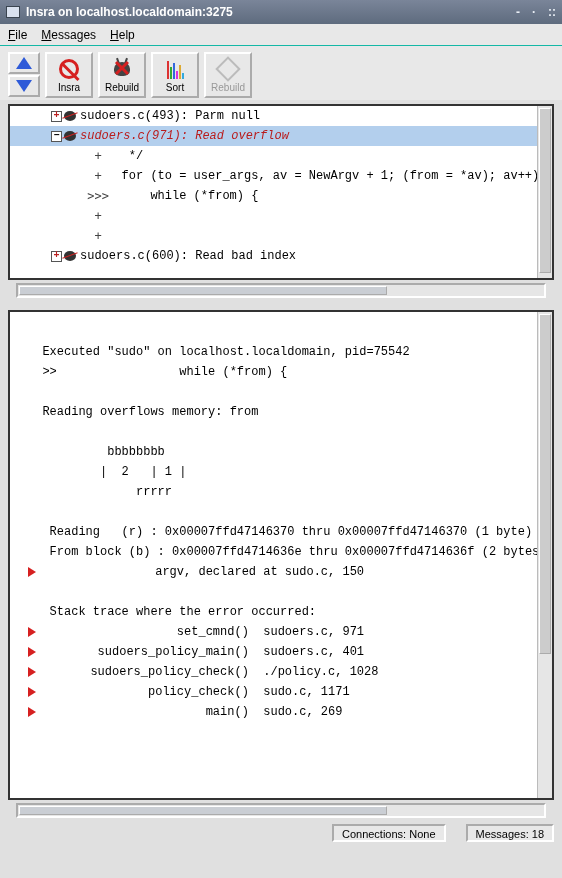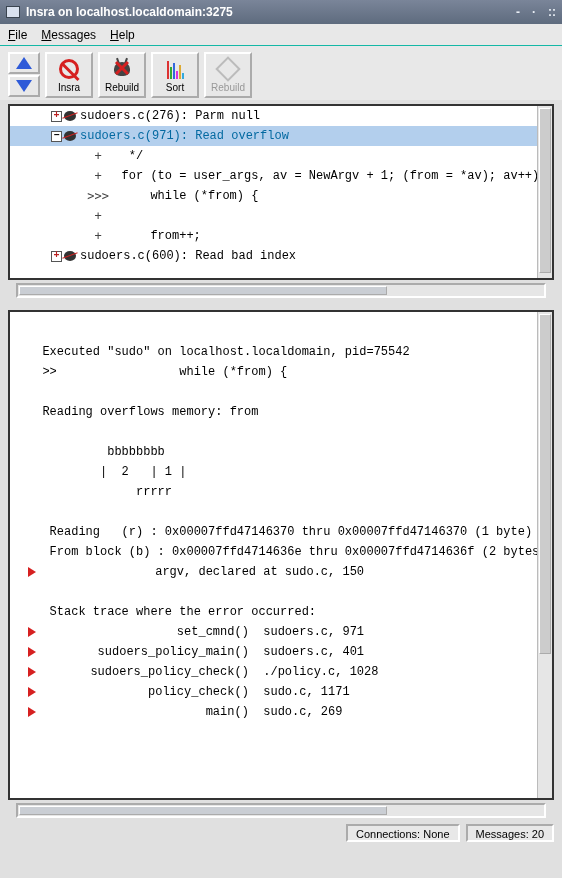--- a/index.html
+++ b/index.html
@@ -34,30 +34,30 @@
 .scrollbar-v { position:absolute; right:0; top:0; bottom:0; width:15px; background:#e6e6e6;border-left:1px solid #bbb;}
 .scrollbar-v .thumb{position:absolute;left:1px;right:1px;background:#ccc;border:1px outset #fff;}
 .scrollbar-h { height:15px;background:#e6e6e6;border-top:1px solid #bbb; margin: 3px 8px 0 8px; border:2px inset #fff; position:relative;}
 .scrollbar-h .thumb{position:absolute;top:1px;bottom:1px;left:1px;width:70%;background:#caced4;border:1px outset #fff;}
 .panel-top { height: 176px; margin-bottom: 2px; }
 .list { font-family: "Courier New", monospace; font-size: 12px; padding-right:15px; }
 .row { display:flex; align-items:center; height:20px; white-space: pre; }
 .row .gutter{width:70px;display:flex;justify-content:flex-end;align-items:center;padding-right:4px;gap:2px;}
 .row .txt{flex:1;overflow:hidden;text-overflow:clip;}
 .row.sel{background:#b3cfed;}
-.row.sel .txt{color:#0369a1;}
+.row.sel .txt{color:#b91c1c;font-style:italic;}
 .plus-box{width:11px;height:11px;border:1px solid #555;display:inline-flex;align-items:center;justify-content:center;font-size:10px;font-weight:bold;background:#fff;line-height:10px;color:#b22;}
 .minus-box{width:11px;height:11px;border:1px solid #555;display:inline-flex;align-items:center;justify-content:center;font-size:10px;font-weight:bold;background:#fff;line-height:10px;color:#000;}
 .bug-s{display:inline-block;width:12px;height:10px;background:#333;border-radius:50%;position:relative;}
 .bug-s::before{content:"";position:absolute;width:16px;height:1px;background:#c22;top:4px;left:-2px;transform:rotate(-20deg);}
 .marker{width:20px;text-align:center;color:#444;font-family:monospace;}
 .panel-bottom { height: 490px; margin-top: 6px; }
 .log { font-family: "Courier New", monospace; font-size: 12px; padding: 10px 6px 10px 18px; line-height: 20px; white-space: pre; overflow:hidden; padding-right:18px;}
 .tri{display:inline-block;width:0;height:0;border-top:5px solid transparent;border-bottom:5px solid transparent;border-left:8px solid #d62020;vertical-align:middle;margin-right:4px;}
-.statusbar { height: 22px; display:flex; justify-content:flex-end; align-items:stretch; padding: 2px 8px 2px 8px; gap:6px; margin-top:4px;}
+.statusbar { height: 22px; display:flex; justify-content:flex-end; align-items:stretch; padding: 2px 8px 2px 8px; gap:20px; margin-top:4px;}
 .statusbar .cell{border:2px inset #fff; padding: 2px 8px; font-size:11px; background:#e8e8e8;}
 .hspacer{height:6px;}
 </style>
 </head>
 <body>
 
 <div class="window">
   <div class="titlebar">
     <span class="icon-box"></span>
     <span>Insra on localhost.localdomain:3275</span>
@@ -112,27 +112,27 @@
       <span class="ico">
           <span class="rebuild-ico"></span>
         </span>
       <span>Rebuild</span>
     </div>
   </div>
 
   <div class="content">
     <div class="panel panel-top">
       <div class="list" id="top-list">
-          <div class="row"><span class="gutter"><span class="plus-box">+</span><span class="bug-s"></span></span><span class="txt">sudoers.c(276): Parm null</span></div>
+          <div class="row"><span class="gutter"><span class="plus-box">+</span><span class="bug-s"></span></span><span class="txt">sudoers.c(493): Parm null</span></div>
           <div class="row sel"><span class="gutter"><span class="minus-box">−</span><span class="bug-s"></span></span><span class="txt">sudoers.c(971): Read overflow</span></div>
           <div class="row"><span class="gutter"></span><span class="marker">  + </span><span class="txt">    */</span></div>
           <div class="row"><span class="gutter"></span><span class="marker">  + </span><span class="txt">   for (to = user_args, av = NewArgv + 1; (from = *av); av++) {</span></div>
           <div class="row"><span class="gutter"></span><span class="marker"> &gt;&gt;&gt; </span><span class="txt">       while (*from) {</span></div>
           <div class="row"><span class="gutter"></span><span class="marker">  + </span></div>
-          <div class="row"><span class="gutter"></span><span class="marker">  + </span><span class="txt">       from++;</span></div>
+          <div class="row"><span class="gutter"></span><span class="marker">  + </span></div>
           <div class="row"><span class="gutter"><span class="plus-box">+</span><span class="bug-s"></span></span><span class="txt">sudoers.c(600): Read bad index</span></div>
         </div>
       <div class="scrollbar-v">
           <div class="thumb" style="top:2px;height:96%"></div>
         </div>
     </div>
     <div class="scrollbar-h">
         <div class="thumb"></div>
       </div>
 
@@ -144,15 +144,15 @@
           <div class="thumb" style="top:2px;height:70%"></div>
         </div>
     </div>
     <div class="scrollbar-h">
         <div class="thumb"></div>
       </div>
   </div>
 
   <div class="statusbar">
     <div class="cell">Connections: None</div>
-    <div class="cell">Messages: 20</div>
+    <div class="cell">Messages: 18</div>
   </div>
 </div>
 
 </body></html>

